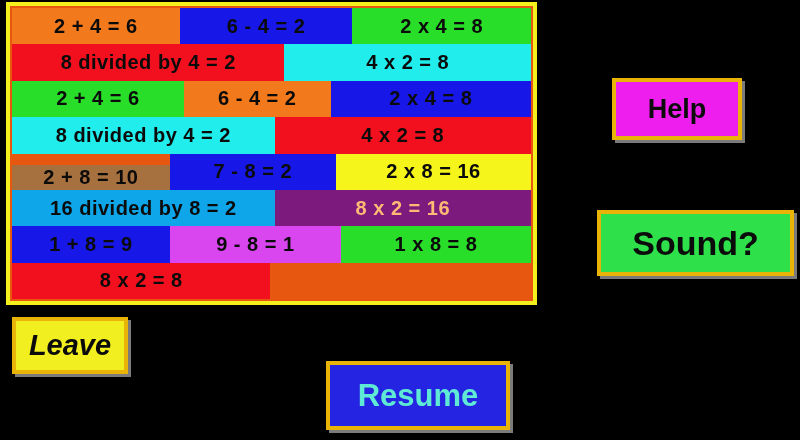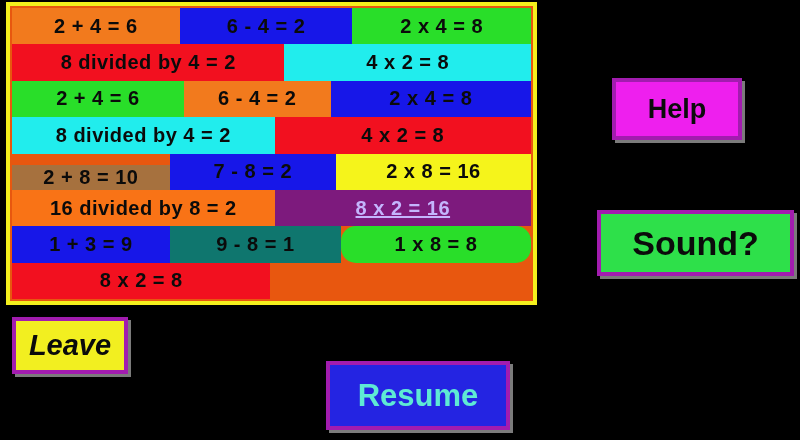--- a/index.html
+++ b/index.html
@@ -47,21 +47,21 @@
     font-weight: bold;
     font-size: 20px;
     letter-spacing: 0.5px;
     white-space: nowrap;
     overflow: hidden;
   }
   
   .game-btn {
     position: absolute;
     box-sizing: border-box;
-    border: 4px solid #a21caf;
+    border: 4px solid #eab308;
     box-shadow: 3px 3px 0 #7b7b7b;
     display: flex;
     align-items: center;
     justify-content: center;
     font-family: "Liberation Sans", sans-serif;
     font-weight: bold;
     cursor: pointer;
     padding: 16px;
     line-height: 1;
   }
@@ -94,27 +94,27 @@
         <div class="eq-row">
           <div class="eq-cell" style="background: rgb(33, 237, 237); width: 50.6%; color: rgb(11, 11, 11);">8 divided by 4 = 2</div>
           <div class="eq-cell" style="background: rgb(242, 16, 31); width: 49.4%; color: rgb(11, 11, 11);">4 x 2 = 8</div>
         </div>
         <div class="eq-row">
           <div class="eq-cell" style="background: rgb(166, 113, 62); width: 30.4%; color: rgb(11, 11, 11); margin-top: 11px;">2 + 8 = 10</div>
           <div class="eq-cell" style="background: rgb(23, 23, 232); width: 32%; color: rgb(11, 11, 11);">7 - 8 = 2</div>
           <div class="eq-cell" style="background: rgb(245, 244, 27); width: 37.6%; color: rgb(11, 11, 11);">2 x 8 = 16</div>
         </div>
         <div class="eq-row">
-          <div class="eq-cell" style="background: #f97316; width: 50.6%; color: rgb(11, 11, 11);">16 divided by 8 = 2</div>
-          <div class="eq-cell" style="background: rgb(125, 26, 125); width: 49.4%; color: #c4b5fd; text-decoration: underline;">8 x 2 = 16</div>
+          <div class="eq-cell" style="background: #0ea5e9; width: 50.6%; color: rgb(11, 11, 11);">16 divided by 8 = 2</div>
+          <div class="eq-cell" style="background: rgb(125, 26, 125); width: 49.4%; color: #fdba74;">8 x 2 = 16</div>
         </div>
         <div class="eq-row">
-          <div class="eq-cell" style="background: rgb(23, 23, 232); width: 30.4%; color: rgb(11, 11, 11);">1 + 3 = 9</div>
-          <div class="eq-cell" style="background: #0f766e; width: 33%; color: rgb(11, 11, 11);">9 - 8 = 1</div>
-          <div class="eq-cell" style="background: rgb(41, 222, 41); width: 36.6%; color: rgb(11, 11, 11); border-radius: 15px;">1 x 8 = 8</div>
+          <div class="eq-cell" style="background: rgb(23, 23, 232); width: 30.4%; color: rgb(11, 11, 11);">1 + 8 = 9</div>
+          <div class="eq-cell" style="background: #d946ef; width: 33%; color: rgb(11, 11, 11);">9 - 8 = 1</div>
+          <div class="eq-cell" style="background: rgb(41, 222, 41); width: 36.6%; color: rgb(11, 11, 11);">1 x 8 = 8</div>
         </div>
         <div class="eq-row">
           <div class="eq-cell" style="background: rgb(242, 16, 31); width: 49.8%; color: rgb(11, 11, 11);">8 x 2 = 8</div>
         </div>
       </div>
   </div>
 
   <button class="game-btn" id="help-btn" style="background: rgb(238, 31, 238); color: rgb(11, 11, 11);">Help</button>
 
   <button class="game-btn" id="sound-btn" style="background: rgb(46, 224, 74); color: rgb(11, 11, 11);">Sound?</button>

